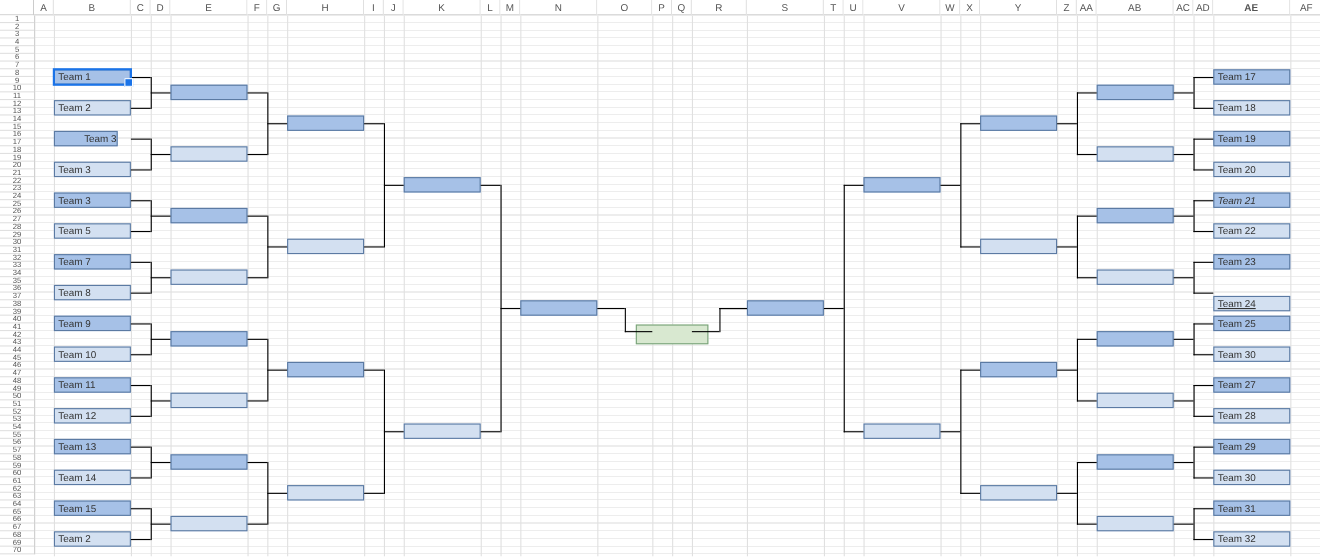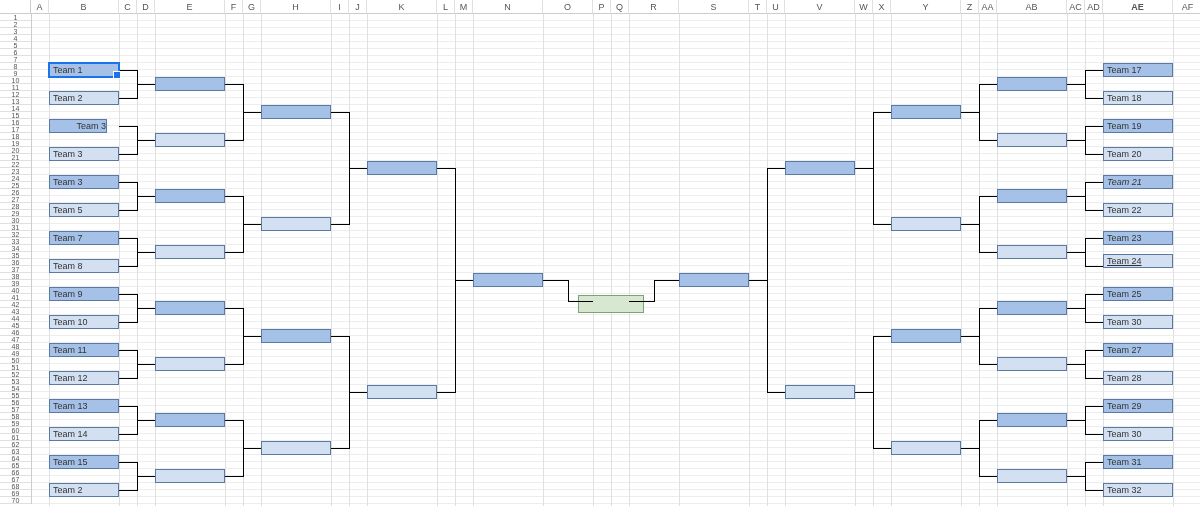--- a/index.html
+++ b/index.html
@@ -364,21 +364,21 @@
       <div class="line hline" style="left: 512px; top: 231px; width: 25px;"></div>
       <div class="line vline" style="left: 537px; top: 231px; height: 22px;"></div>
       <div class="line hline" style="left: 537px; top: 252px; width: 25px;"></div>
       <div class="cell dark" style="left: 1072px; top: 14px; width: 70px;">Team 17</div>
       <div class="cell light" style="left: 1072px; top: 42px; width: 70px;">Team 18</div>
       <div class="cell dark" style="left: 1072px; top: 70px; width: 70px;">Team 19</div>
       <div class="cell light" style="left: 1072px; top: 98px; width: 70px;">Team 20</div>
       <div class="cell dark" style="left: 1072px; top: 126px; width: 70px; font-style: italic;">Team 21</div>
       <div class="cell light" style="left: 1072px; top: 154px; width: 70px;">Team 22</div>
       <div class="cell dark" style="left: 1072px; top: 182px; width: 70px;">Team 23</div>
-      <div class="cell light" style="left: 1072px; top: 205px; width: 70px; text-decoration: underline;">Team 24</div>
+      <div class="cell light" style="left: 1072px; top: 220px; width: 70px; text-decoration: underline;">Team 24</div>
       <div class="cell dark" style="left: 1072px; top: 238px; width: 70px;">Team 25</div>
       <div class="cell light" style="left: 1072px; top: 266px; width: 70px;">Team 30</div>
       <div class="cell dark" style="left: 1072px; top: 294px; width: 70px;">Team 27</div>
       <div class="cell light" style="left: 1072px; top: 322px; width: 70px;">Team 28</div>
       <div class="cell dark" style="left: 1072px; top: 350px; width: 70px;">Team 29</div>
       <div class="cell light" style="left: 1072px; top: 378px; width: 70px;">Team 30</div>
       <div class="cell dark" style="left: 1072px; top: 406px; width: 70px;">Team 31</div>
       <div class="cell light" style="left: 1072px; top: 434px; width: 70px;">Team 32</div>
       <div class="line hline" style="left: 1054px; top: 21px; width: 18px;"></div>
       <div class="line hline" style="left: 1054px; top: 49px; width: 18px;"></div>

